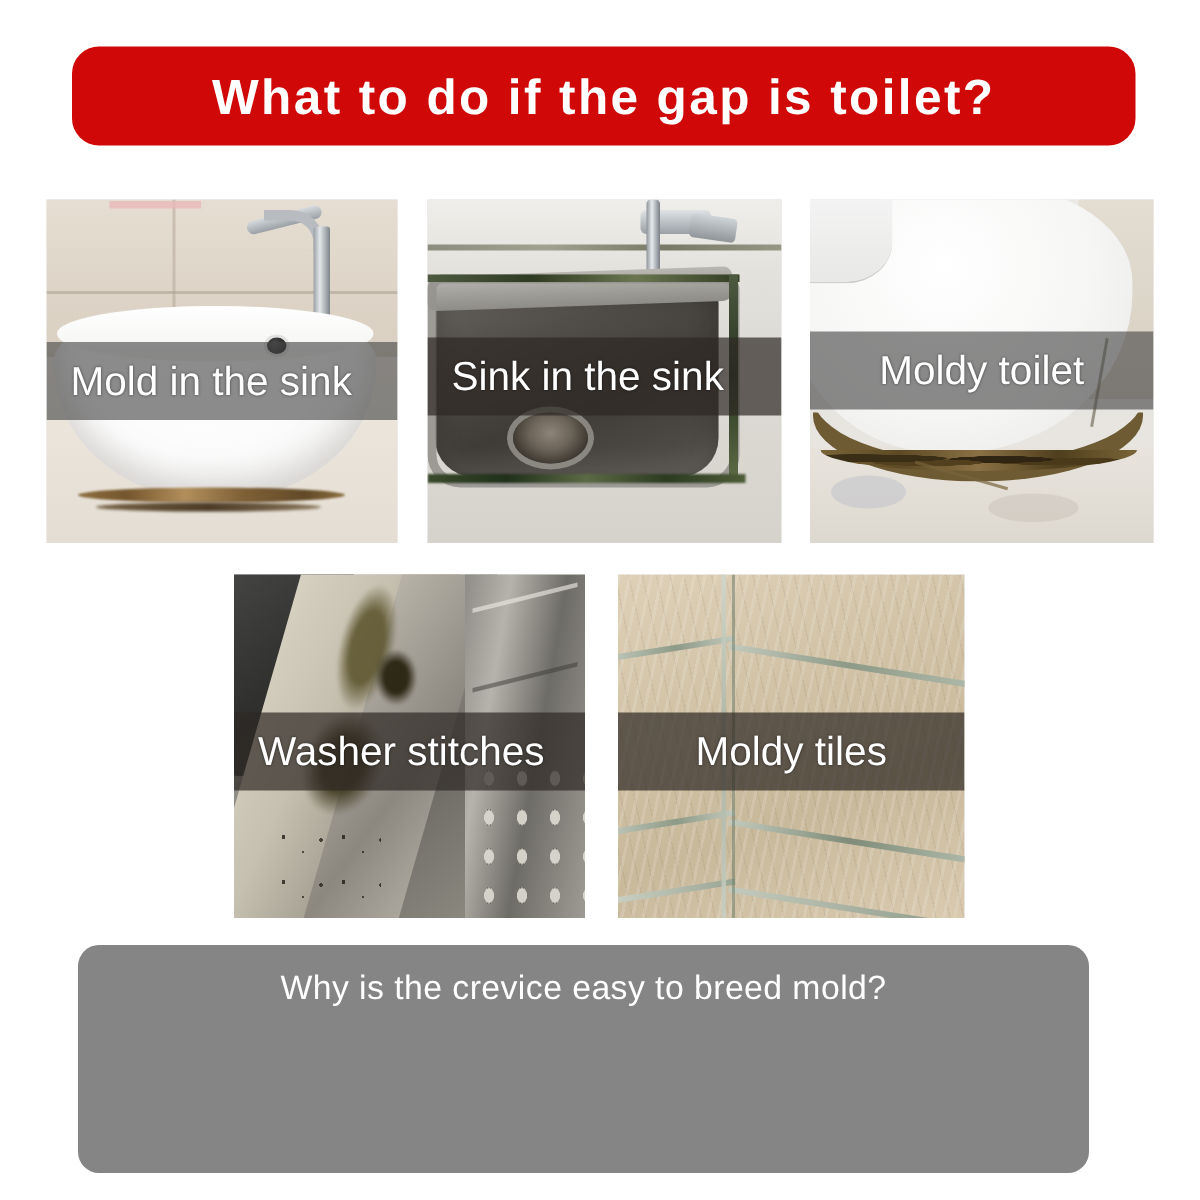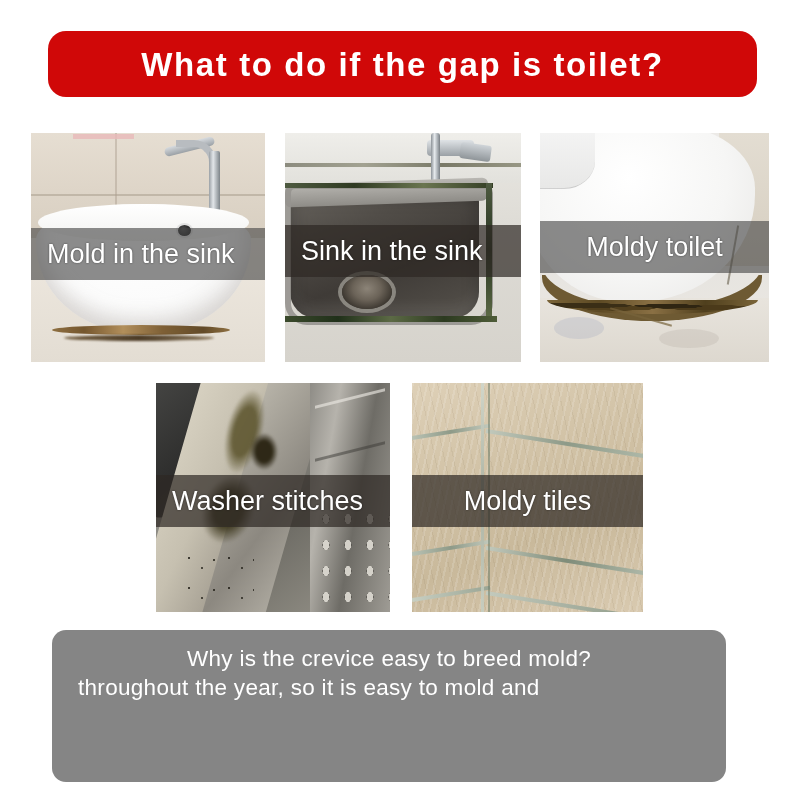--- a/index.html
+++ b/index.html
@@ -498,16 +498,15 @@
       <div class="c5-vline"></div>
       <div class="c5-vline2"></div>
     </div>
     <div class="caption dark" style="top:92px;">
       <span class="caption-text center">Moldy tiles</span>
     </div>
   </div>
 
   <div class="infobox">
     <p class="info-line-1">Why is the crevice easy to breed mold?</p>
-    <p class="info-line-3">throughout the year, so it is easy to mold and</p>
   </div>
 
 </div>
 
 </body></html>

